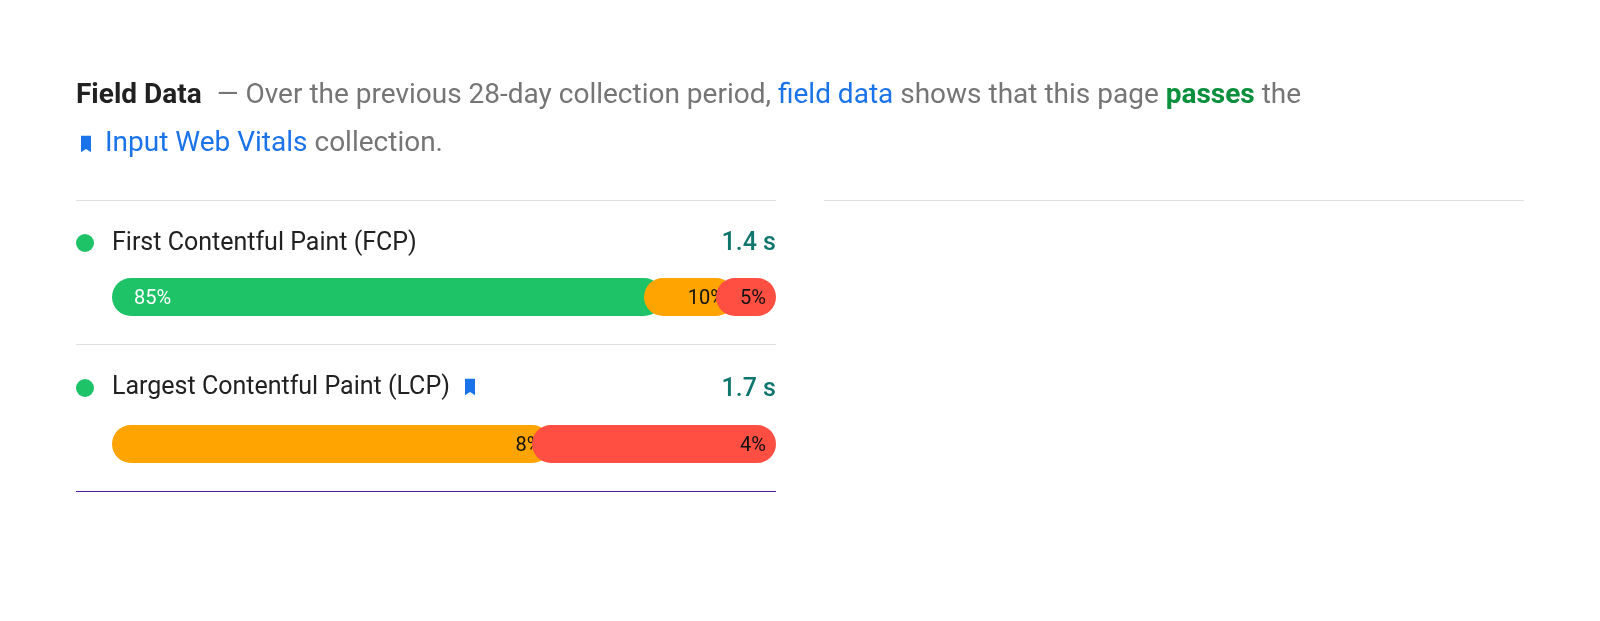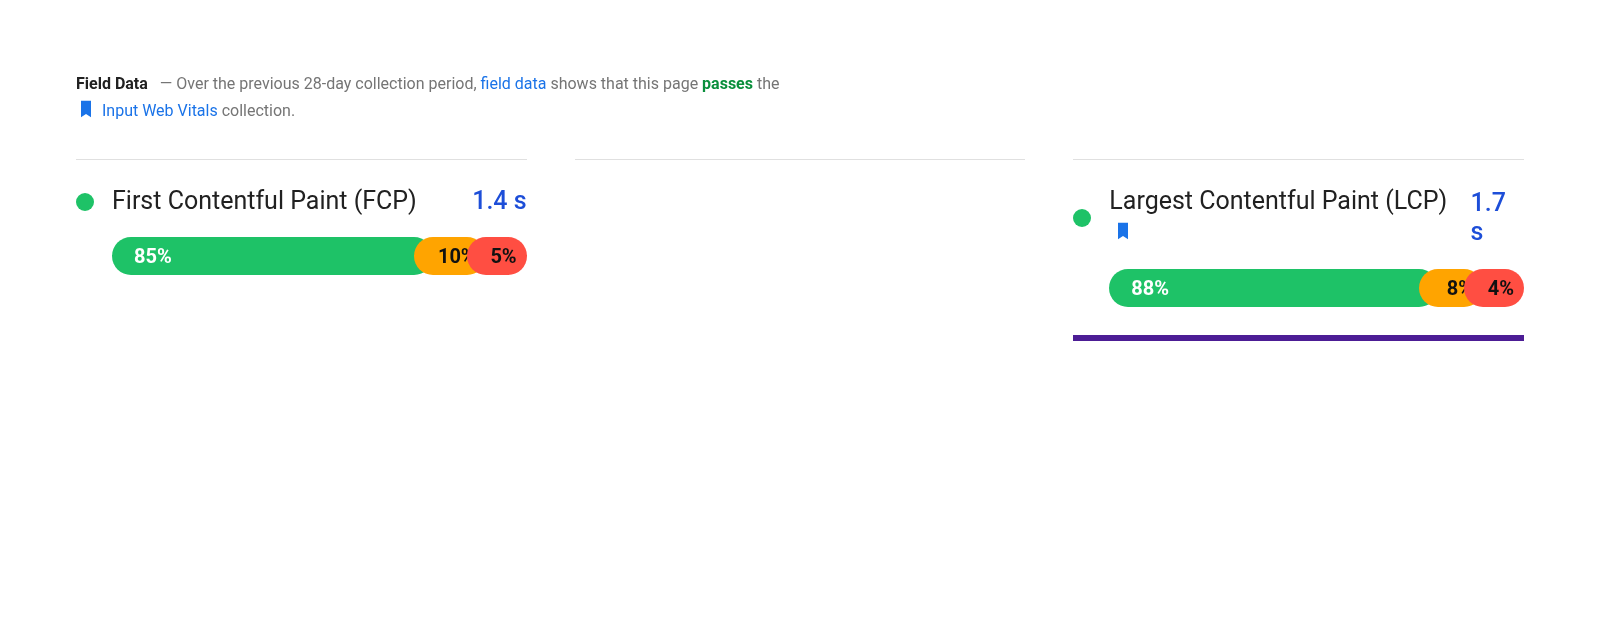--- a/index.html
+++ b/index.html
@@ -5,48 +5,48 @@
   * { box-sizing: border-box; margin: 0; padding: 0; }
   body {
     font-family: Roboto, "Helvetica Neue", Arial, sans-serif;
     background: #fff;
     color: #212121;
     width: 1600px;
     height: 621px;
     padding: 70px 76px 20px 76px;
   }
   .header-block {
-    font-size: 16px;
+    font-size: 28px;
     line-height: 1.7;
     color: #757575;
     margin-bottom: 32px;
   }
   .header-title {
     font-weight: 700;
     color: #212121;
     margin-right: 8px;
   }
   .header-dash { color: #757575; }
   .link-blue { color: #1a73e8; }
   .passes { color: #0a8f3c; font-weight: 700; }
   .bookmark-icon.blue svg path { fill: #1a73e8; }
   .bookmark-icon { display: inline-block; vertical-align: -3px; margin-right: 2px; }
   .bookmark-icon.inline { margin-left: 4px; margin-right: 0; }
 
   .grid {
     display: grid;
-    grid-template-columns: 1fr 1fr 1fr;
+    grid-template-columns: 1fr 1fr;
     column-gap: 48px;
   }
   .metric {
     border-top: 1px solid #e0e0e0;
     padding: 26px 0 28px 0;
   }
   .metric:last-row { border-bottom: 1px solid #e0e0e0; }
-  .metric.bottom { border-bottom: 6px solid #4c1d95; }
+  .metric.bottom { border-bottom: 1px solid #4c1d95; }
 
   .metric-row {
     display: flex;
     align-items: center;
     margin-bottom: 22px;
   }
   .status-dot {
     width: 18px; height: 18px;
     border-radius: 50%;
     background: #1ec267;
@@ -56,34 +56,34 @@
   }
   .metric-title {
     font-size: 25px;
     font-weight: 400;
     color: #212121;
   }
   .metric-value {
     margin-left: auto;
     font-size: 25px;
     font-weight: 500;
-    color: #1d4ed8;
+    color: #0f766e;
   }
   .dist-bar {
     margin-left: 36px;
     display: flex;
     height: 38px;
     border-radius: 19px;
     align-items: stretch;
   }
   .seg {
     display: flex;
     align-items: center;
     font-size: 20px;
-    font-weight: 700;
+    font-weight: 400;
     border-radius: 19px;
   }
   .seg.green {
     background: #1ec267;
     color: #fff;
     padding-left: 22px;
   }
   .seg.orange {
     background: #ffa400;
     color: #111;
@@ -151,23 +151,20 @@
         <span>Largest Contentful Paint (LCP)</span>
         <span class="bookmark-icon blue inline">
           <svg width="20" height="20" viewBox="0 0 24 24">
               <path d="M6 2h12v20l-6-4-6 4z"></path>
             </svg>
         </span>
       </div>
       <div class="metric-value">1.7 s</div>
     </div>
     <div class="dist-bar">
-      <div class="seg green" style="flex:88">
-          <span>88%</span>
-        </div>
       <div class="seg orange" style="flex:8;min-width:64px">
           <span>8%</span>
         </div>
       <div class="seg red" style="flex:4;min-width:60px">
           <span>4%</span>
         </div>
     </div>
   </div>
 
 

